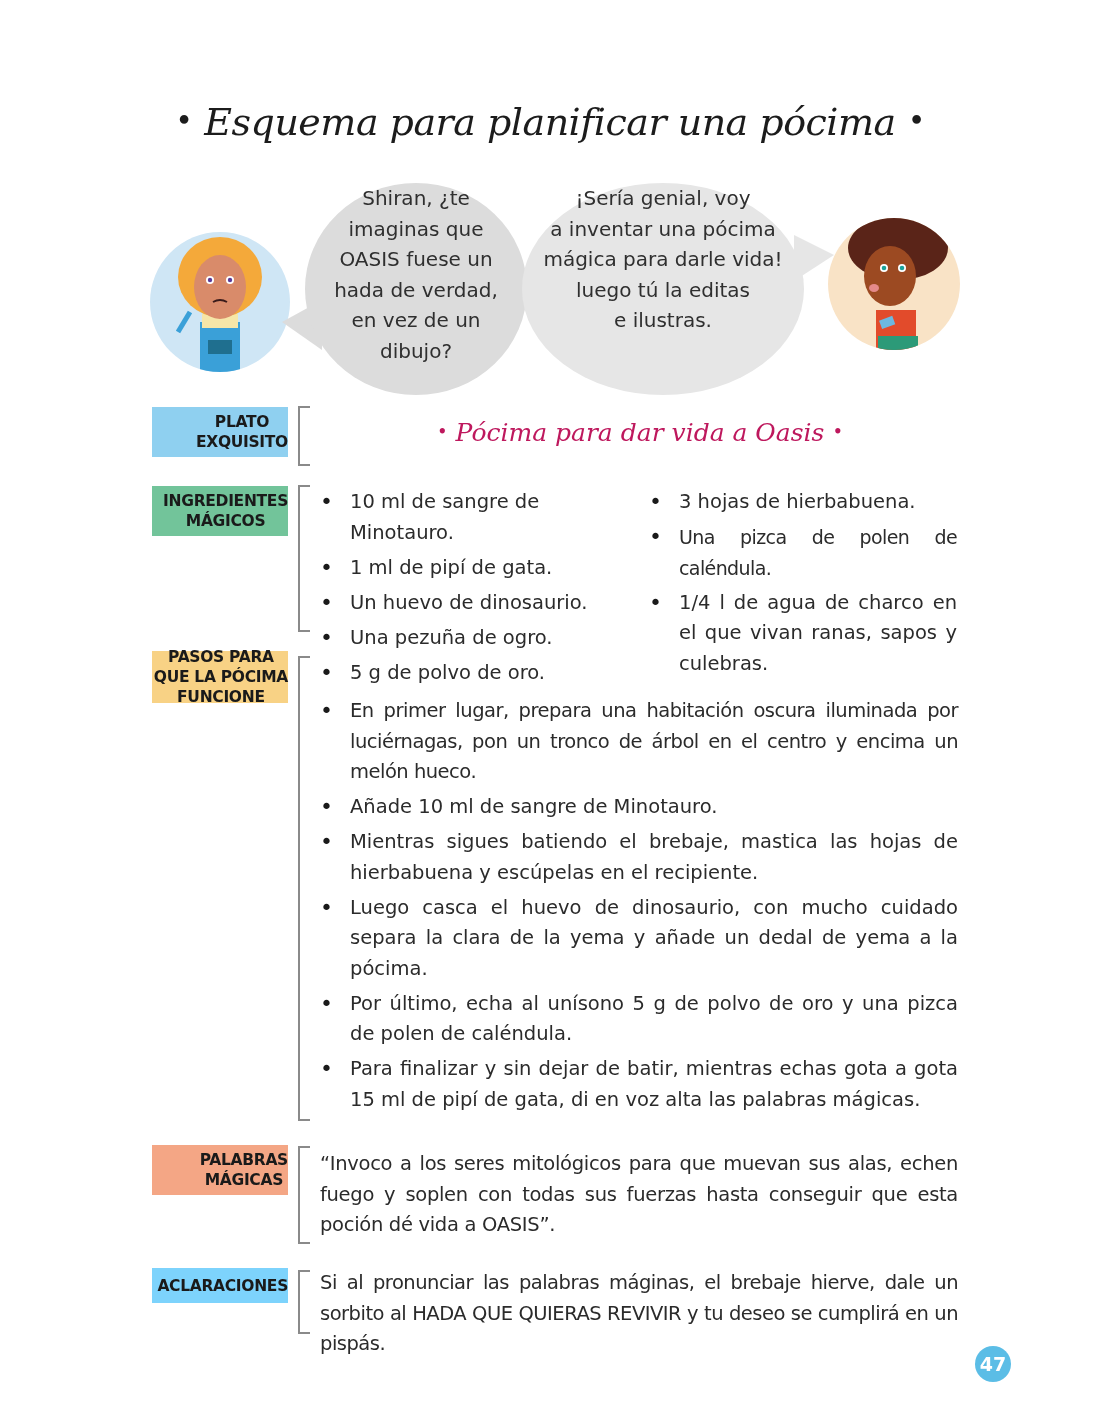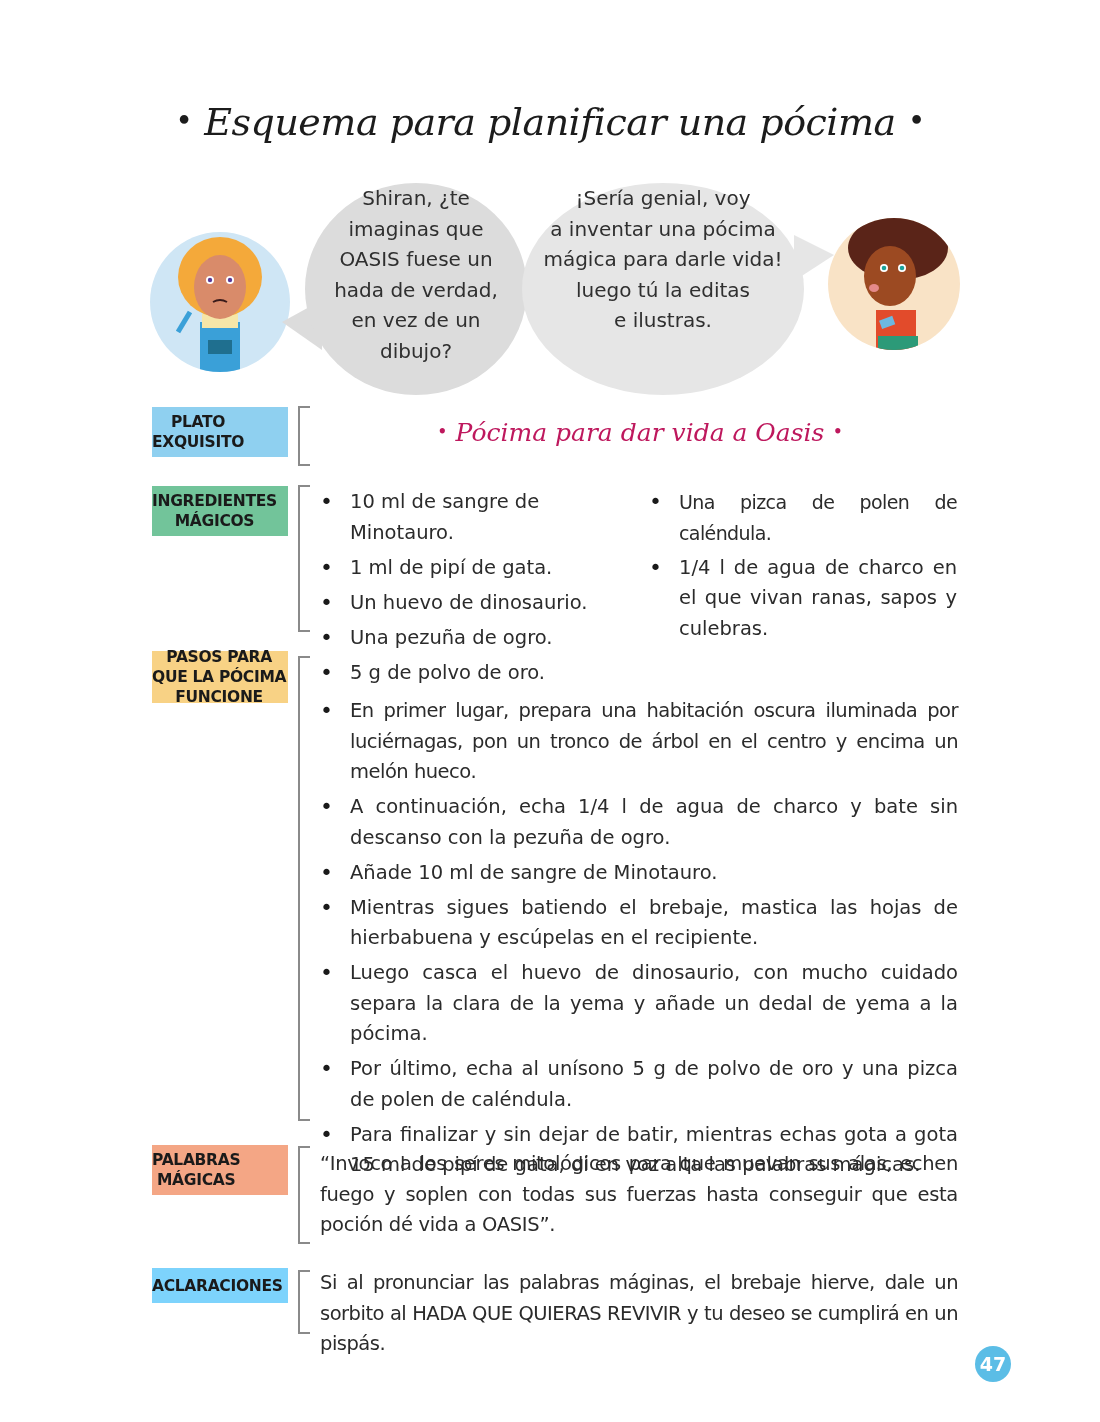--- a/index.html
+++ b/index.html
@@ -18,21 +18,21 @@
 
   .bubble { background:#dcdcdc; border-radius:50%; display:flex; align-items:flex-start; justify-content:center;
             text-align:center; font-size:20px; line-height:30.5px; color:#2f2f2f; }
   .b1 { left:305px; top:183px; width:222px; height:212px; }
   .b2 { left:522px; top:183px; width:282px; height:212px; background:#e6e6e6; }
   .tail { width:0; height:0; }
   .tail1 { left:282px; top:300px; border-top:22px solid transparent; border-bottom:28px solid transparent; border-right:40px solid #dcdcdc; }
   .tail2 { left:794px; top:235px; border-top:20px solid transparent; border-bottom:26px solid transparent; border-left:40px solid #e6e6e6; }
 
   
-  .label { left:152px; width:136px; display:flex; align-items:center; justify-content:flex-start; text-align:center;
+  .label { left:152px; width:136px; display:flex; align-items:center; justify-content:flex-end; text-align:center;
            font-weight:bold; font-size:15.5px; line-height:20px; color:#1a1a1a; letter-spacing:-0.3px; }
   .l-plato { top:407px; height:50px; background:#8fd0f0; }
   .l-ingr  { top:486px; height:50px; background:#72c49a; }
   .l-pasos { top:651px; height:52px; background:#f8d285; }
   .l-palab { top:1145px; height:50px; background:#f4a685; }
   .l-aclar { top:1268px; height:35px; background:#7dd3fc; }
 
   
   .bracket { left:298px; width:10px; border:2.5px solid #8a8a8a; border-right:none; }
   .br1 { top:406px; height:56px; }
@@ -142,35 +142,35 @@
 </div>
 <div class="abs bracket br2"></div>
 <ul class="abs blist col1">
   <li>10 ml de sangre de Minotauro.</li>
   <li>1 ml de pipí de gata.</li>
   <li>Un huevo de dinosaurio.</li>
   <li>Una pezuña de ogro.</li>
   <li>5 g de polvo de oro.</li>
 </ul>
 <ul class="abs blist col2">
+  <li>3 hojas de hierbabuena.</li>
   <li class="narrow">Una pizca de polen de caléndula.</li>
   <li>1/4 l de agua de charco en el que vivan ranas, sapos y culebras.</li>
 </ul>
 
 <div class="abs label l-pasos">
   <div>
       <div>PASOS PARA</div>
       <div>QUE LA PÓCIMA</div>
       <div>FUNCIONE</div>
     </div>
 </div>
 <div class="abs bracket br3"></div>
 <ul class="abs blist steps">
   <li class="narrow">En primer lugar, prepara una habitación oscura iluminada por luciérnagas, pon un tronco de árbol en el centro y encima un melón hueco.</li>
-  <li>A continuación, echa 1/4 l de agua de charco y bate sin descanso con la pezuña de ogro.</li>
   <li>Añade 10 ml de sangre de Minotauro.</li>
   <li>Mientras sigues batiendo el brebaje, mastica las hojas de hierbabuena y escúpelas en el recipiente.</li>
   <li>Luego casca el huevo de dinosaurio, con mucho cuidado separa la clara de la yema y añade un dedal de yema a la pócima.</li>
   <li>Por último, echa al unísono 5 g de polvo de oro y una pizca de polen de caléndula.</li>
   <li>Para finalizar y sin dejar de batir, mientras echas gota a gota 15 ml de pipí de gata, di en voz alta las palabras mágicas.</li>
 </ul>
 
 <div class="abs label l-palab">
   <div>
       <div>PALABRAS</div>

